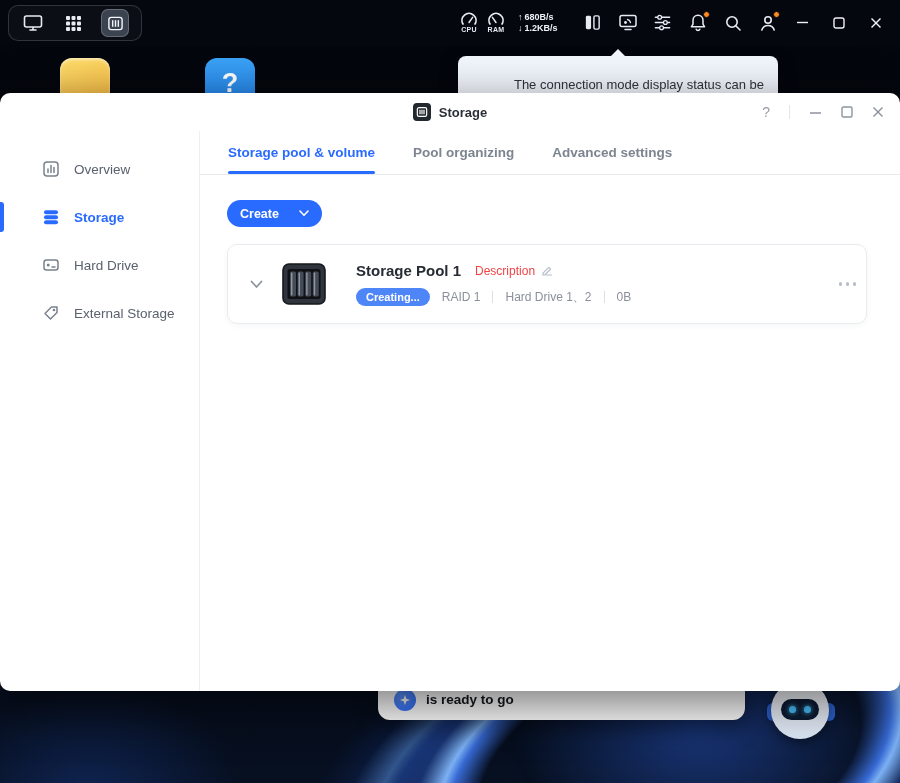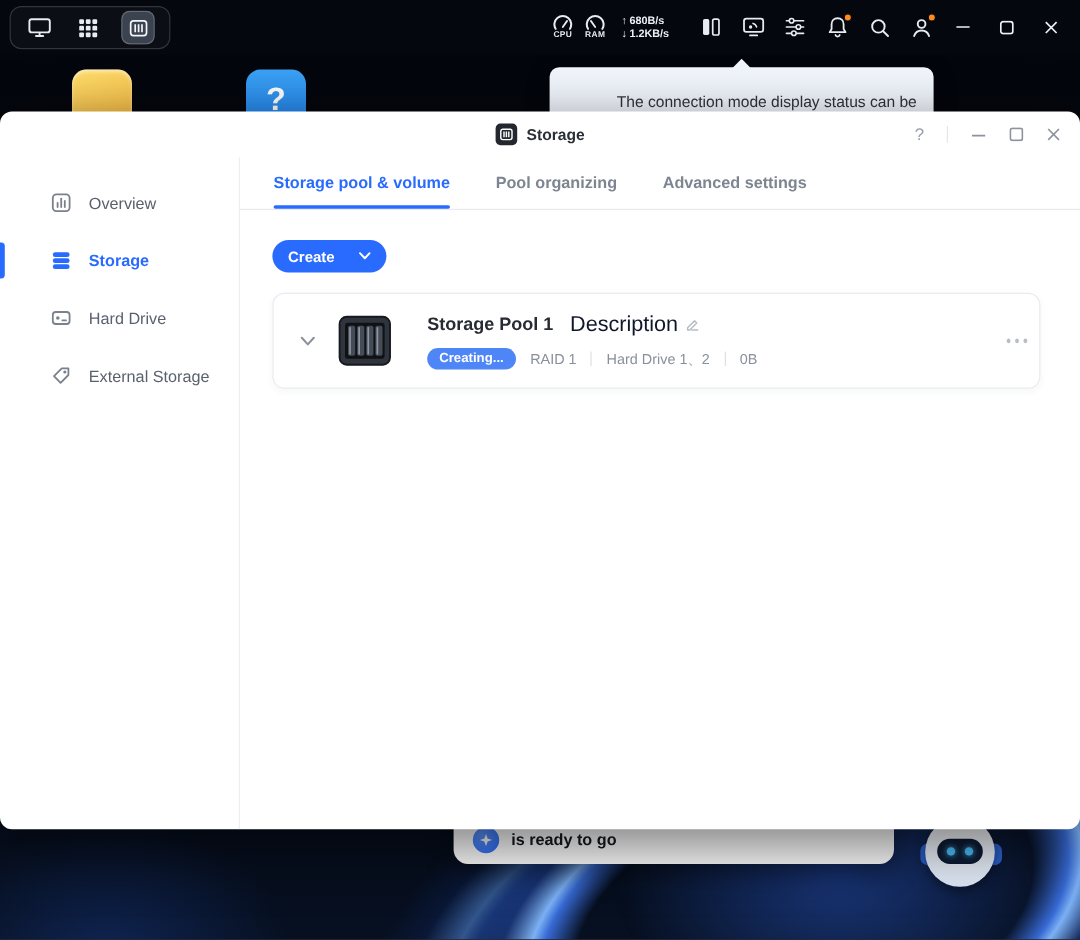--- a/index.html
+++ b/index.html
@@ -108,21 +108,21 @@
 
   .pool-card { margin:17px 33px 0 27px; height:80px; display:flex; align-items:center;
                padding:0 6px 0 20px; background:#fff; border:1px solid #e9ebf0; border-radius:10px;
                box-shadow:0 2px 6px rgba(31,41,55,.04); cursor:pointer; }
   .expander { display:flex; align-items:center; justify-content:center; width:16px; height:16px;
               margin-right:16px; cursor:pointer; }
   .pool-img { display:flex; width:48px; height:48px; }
   .pool-info { margin-left:28px; }
   .p-row1 { display:flex; align-items:center; gap:14px; }
   .pool-name { font-size:15px; font-weight:600; color:#272b33; }
-  .pool-desc { display:flex; align-items:center; gap:6px; font-size:18px; color:#0f172a; cursor:pointer; }
+  .pool-desc { display:flex; align-items:center; gap:6px; font-size:12px; color:#ef4444; cursor:pointer; }
   .p-row2 { margin-top:9px; display:flex; align-items:center; gap:12px; }
   .badge-status { background:#4f86f7; color:#fff; font-size:11px; font-weight:600;
                   padding:3px 10px; border-radius:11px; }
   .meta { font-size:12px; color:#8a909b; }
   .msep { width:1px; height:12px; background:#dcdfe5; }
   .more { margin-left:auto; display:flex; align-items:center; gap:3.5px; padding:8px 4px; cursor:pointer; }
   .more i { width:3.5px; height:3.5px; border-radius:50%; background:#b8bec7; }
 </style>
 </head>
 <body>

